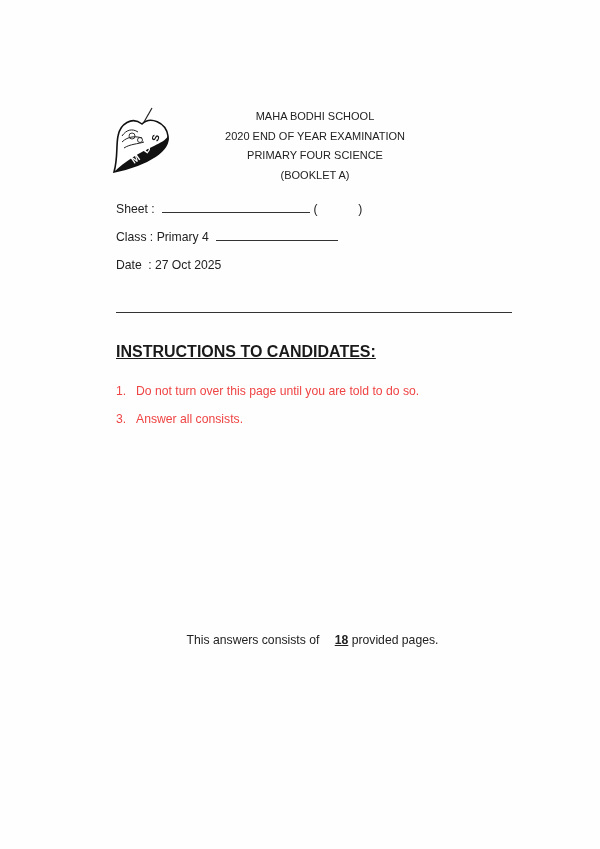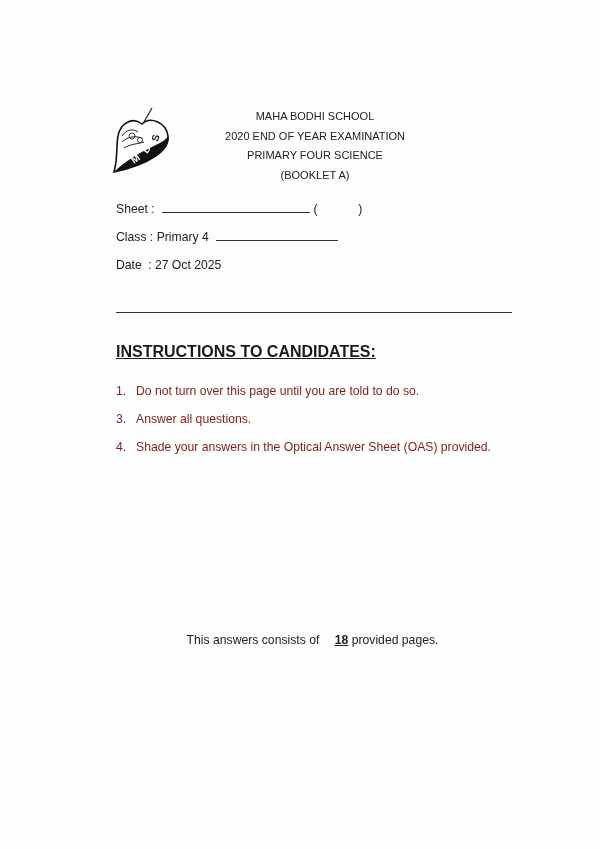--- a/index.html
+++ b/index.html
@@ -78,21 +78,21 @@
       white-space: nowrap;
     }
     .instructions-list {
       position: absolute;
       left: 116px;
       top: 384px;
       margin: 0;
       padding: 0;
       list-style: none;
       font-size: 12.2px;
-      color: #7f1d1d;
+      color: #ef4444;
     }
     .instructions-list li {
       height: 28px;
       white-space: nowrap;
     }
     .instructions-list .num {
       display: inline-block;
       width: 20px;
     }
 
@@ -164,24 +164,21 @@
 
   <div class="divider"></div>
 
   <div class="instructions-heading">INSTRUCTIONS TO CANDIDATES:</div>
 
   <ol class="instructions-list">
     <li>
       <span class="num">1.</span><span>Do not turn over this page until you are told to do so.</span>
     </li>
     <li>
-      <span class="num">3.</span><span>Answer all questions.</span>
-    </li>
-    <li>
-      <span class="num">4.</span><span>Shade your answers in the Optical Answer Sheet (OAS) provided.</span>
+      <span class="num">3.</span><span>Answer all consists.</span>
     </li>
   </ol>
 
   <div class="footer-note">
     <span>This answers consists of</span>
     <span class="pages">18</span>
     <span>provided pages.</span>
   </div>
 
 </div>

